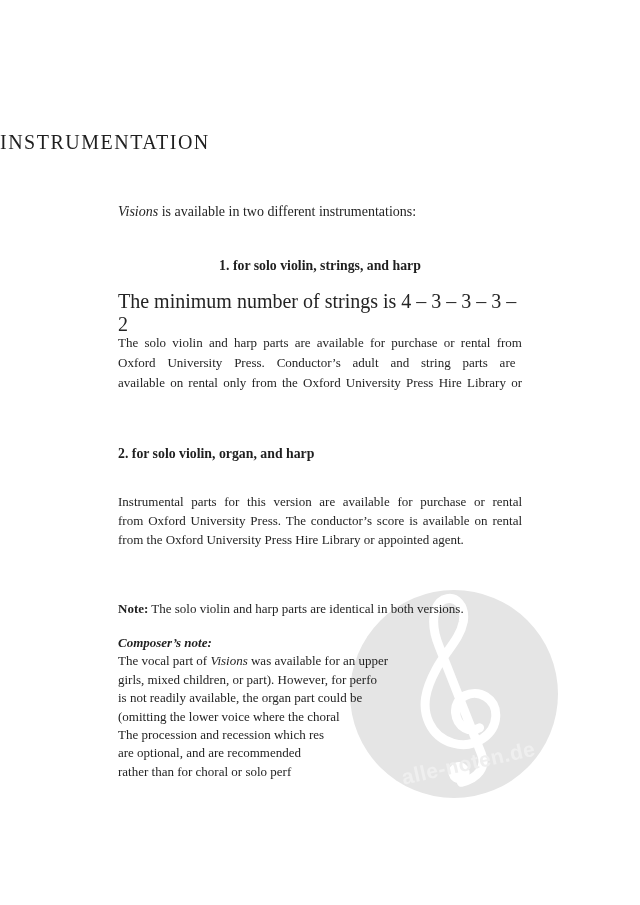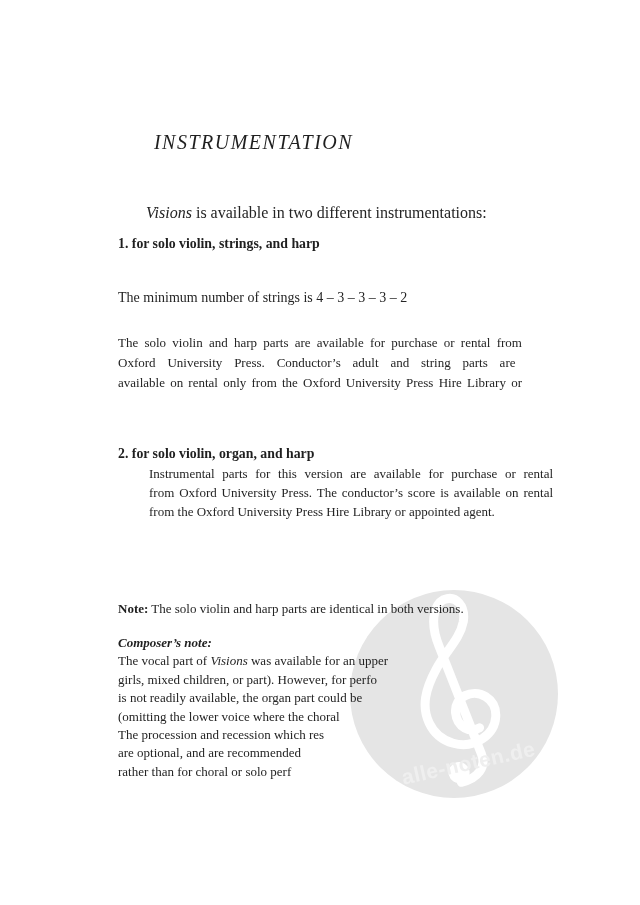--- a/index.html
+++ b/index.html
@@ -6,34 +6,33 @@
   .page {
     position:relative;
     width:640px; height:905px;
     background:#ffffff;
     font-family:"Liberation Serif", serif;
     color:#242424;
     overflow:hidden;
   }
   .doc-title {
     position:absolute; top:131px; left:0; width:507px;
-    text-align:center;
+    text-align:left;
     font-size:20px; letter-spacing:1.5px;
     color:#1f1f1f;
-    font-style:italic;
   }
   .col { position:absolute; left:118px; width:404px; }
-  .intro       { top:204px; font-size:16px;margin-left:28px; }
+  .intro       { top:204px; font-size:14px; }
   .heading     { font-size:13.8px; font-weight:bold; color:#1f1f1f; }
-  .heading-1   { top:236px; }
-  .strings     { top:290px; font-size:14px; }
+  .heading-1   { top:258px;text-align:center; }
+  .strings     { top:290px; font-size:20px; }
   .para        { font-size:13px; }
   .para-1      { top:333px; line-height:19.8px; }
   .heading-2   { top:446px; }
-  .para-2      { top:464px; line-height:19.2px;margin-left:31px; }
+  .para-2      { top:492px; line-height:19.2px; }
   .note        { top:601px; font-size:13px; }
   .composer    { top:634px; font-size:13px; line-height:18.4px; }
   .composer-heading { font-weight:bold; font-style:italic; color:#1f1f1f; }
   .italic { font-style:italic; }
   .bold { font-weight:bold; color:#1f1f1f; }
   .tline { white-space:nowrap; }
   .tline span { white-space:nowrap; }
   .text-layer { position:relative; z-index:2; }
   .watermark-svg { position:absolute; left:334px; top:584px; z-index:1; }
 </style>

